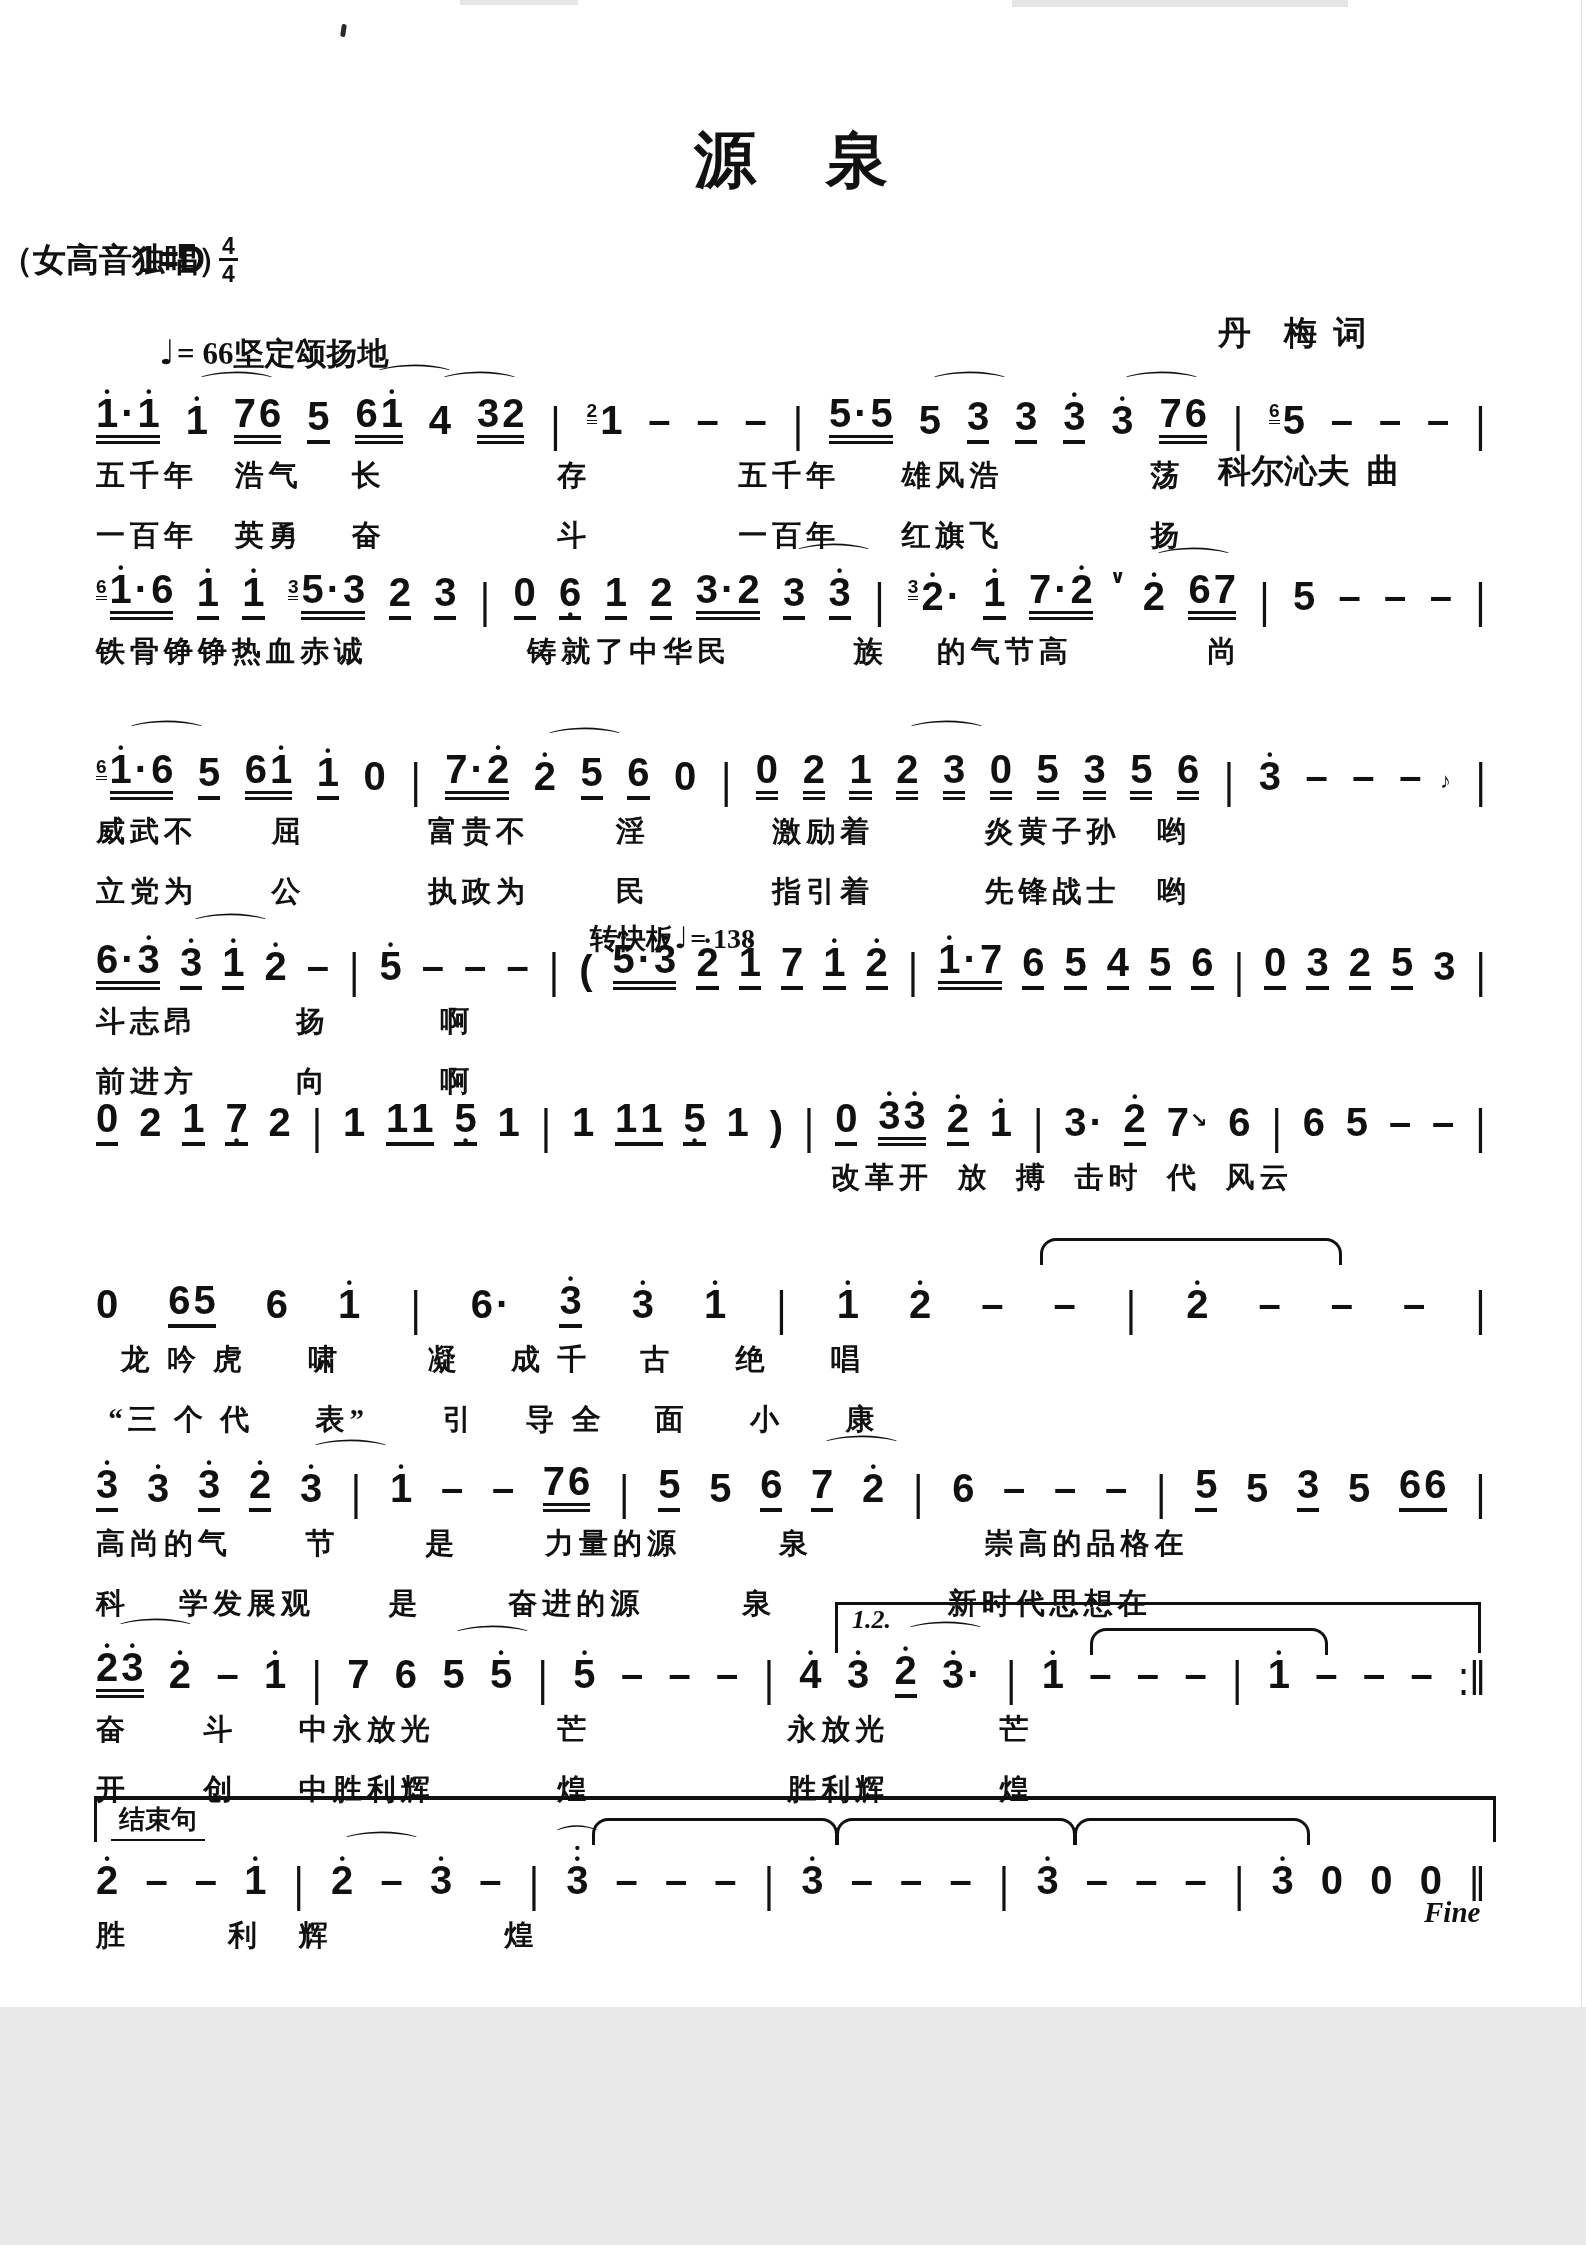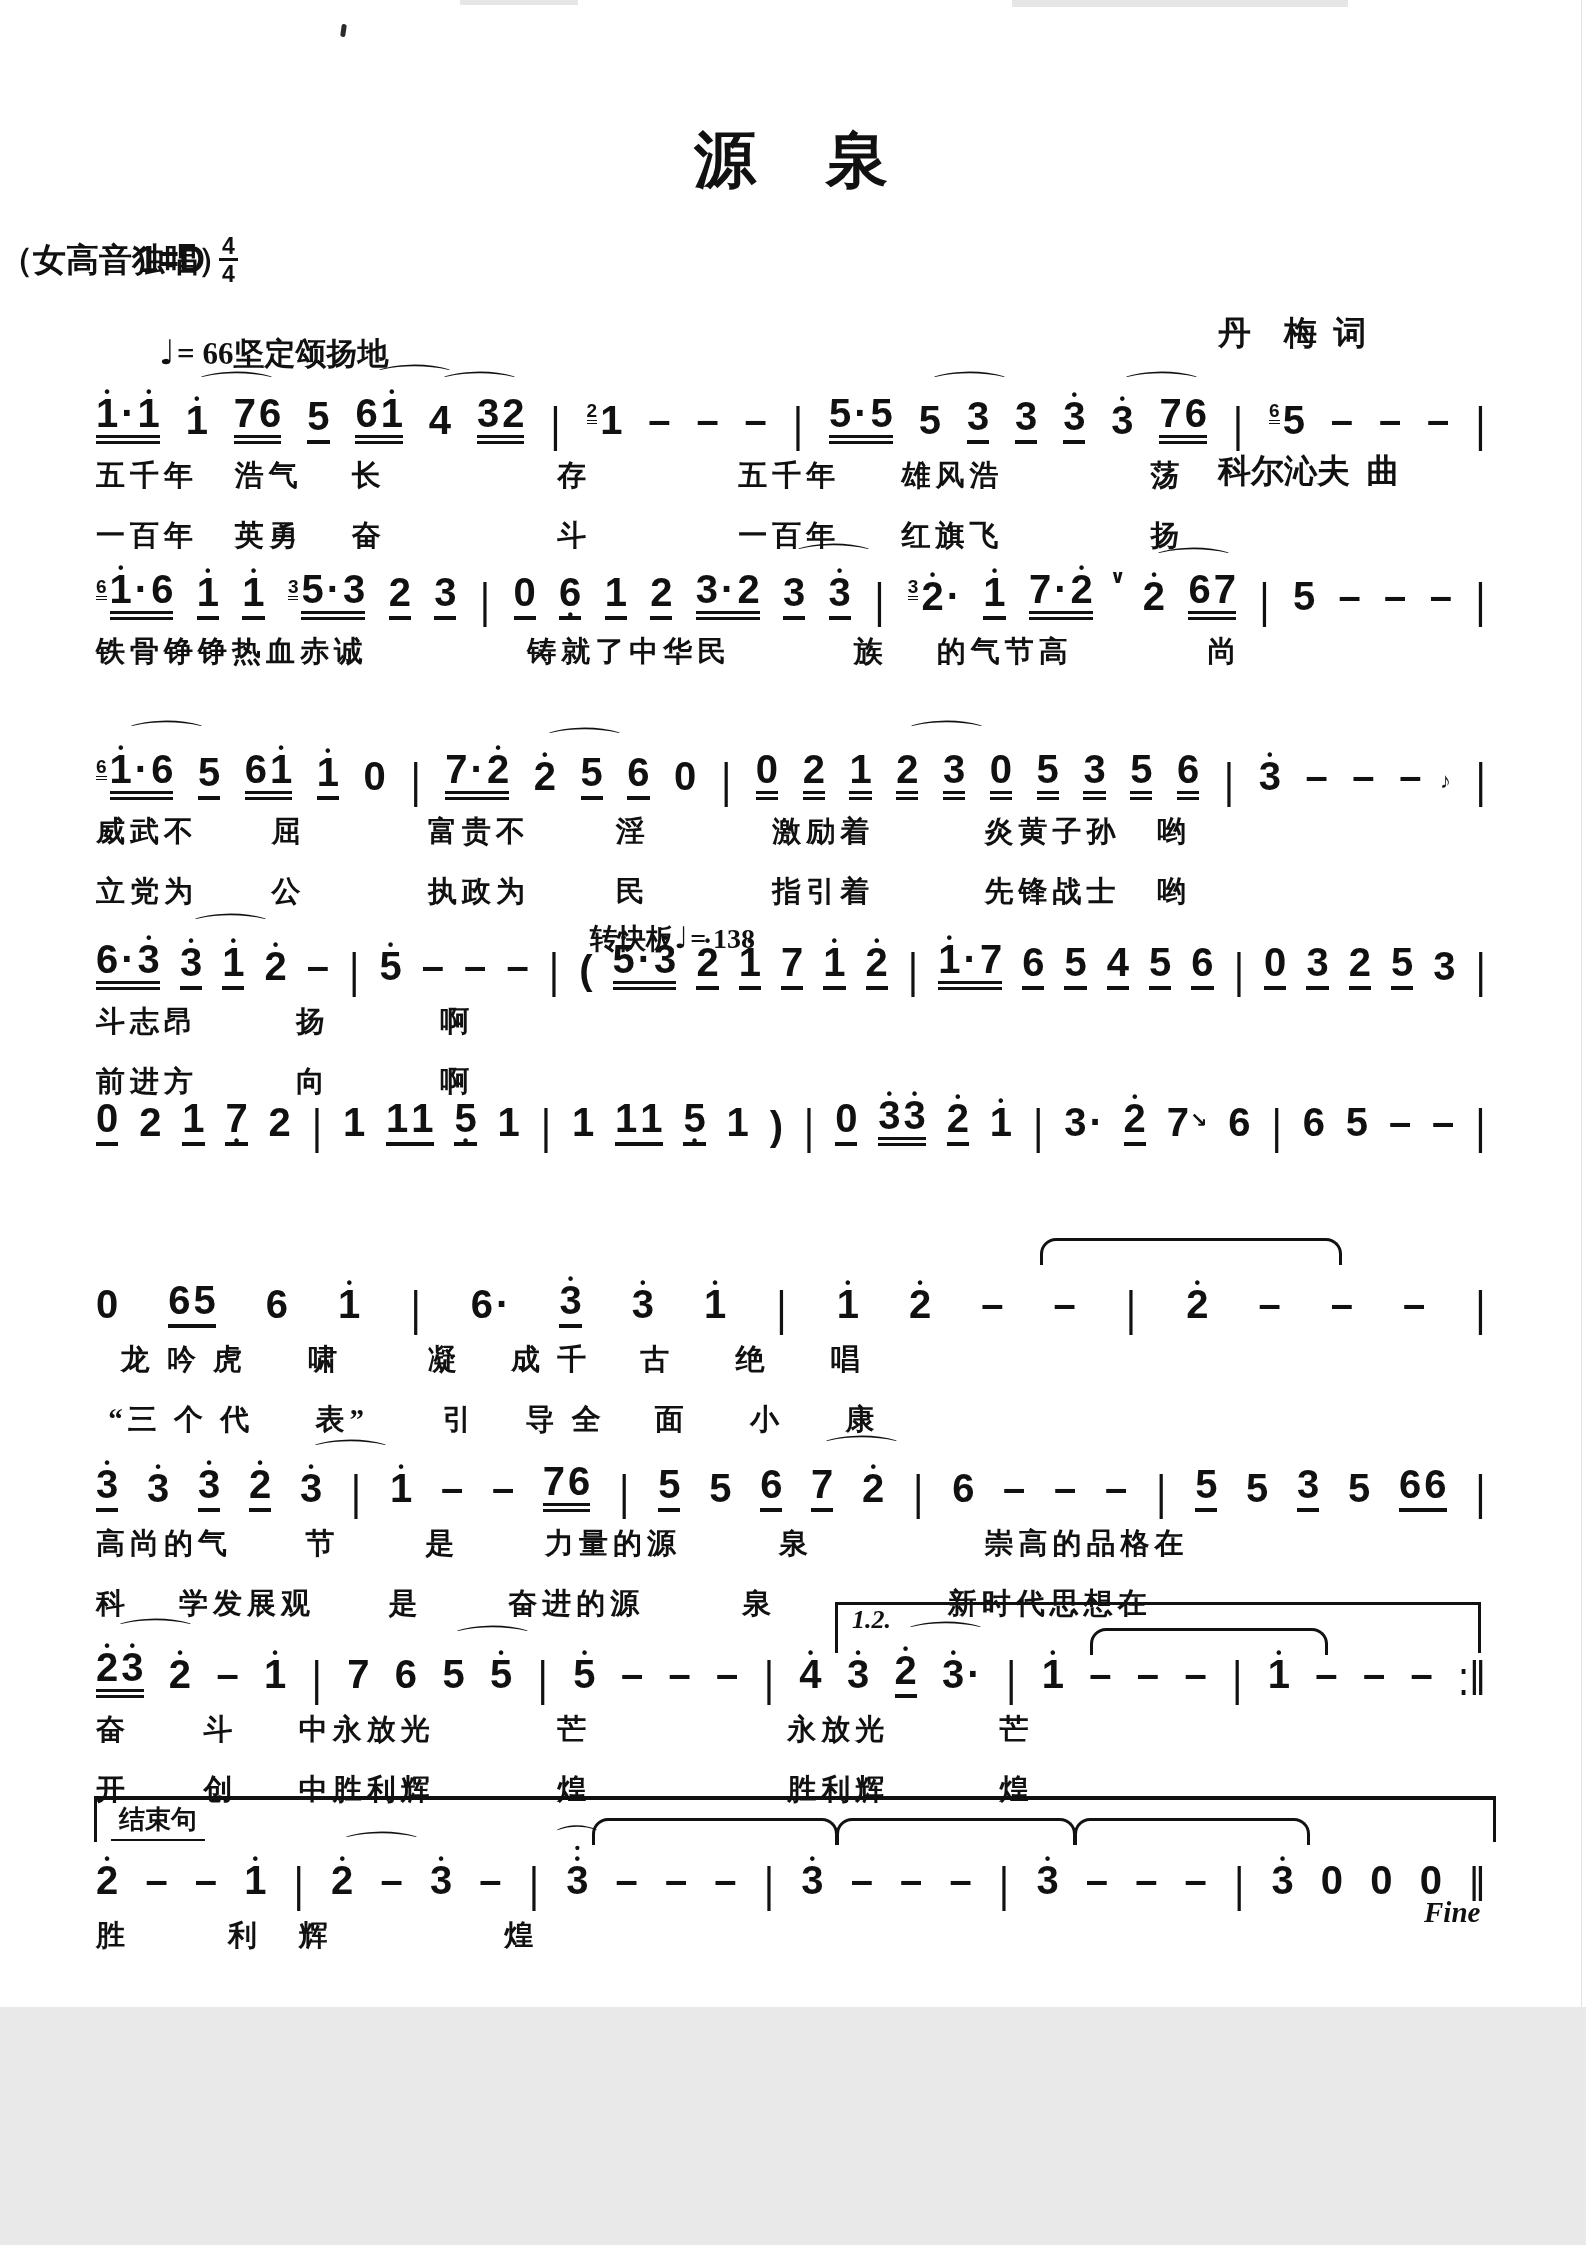--- a/index.html
+++ b/index.html
@@ -539,20 +539,21 @@
             <span class="core"><span class="n">5</span></span>
           </span>
           <span class="tok">
             <span class="core"><span class="n dash">–</span></span>
           </span>
           <span class="tok">
             <span class="core"><span class="n dash">–</span></span>
           </span>
           <span class="tok bar">|</span>
         </div>
+        <div class="lyr">                                                            改革开  放  搏  击时  代  风云</div>
       </div>
       <div class="system">
         <div class="notes">
           <span class="tok">
             <span class="core"><span class="n">0</span></span>
           </span>
           <span class="tok">
             <span class="core u1"><span class="n">6</span><span class="n">5</span></span>
           </span>
           <span class="tok">

